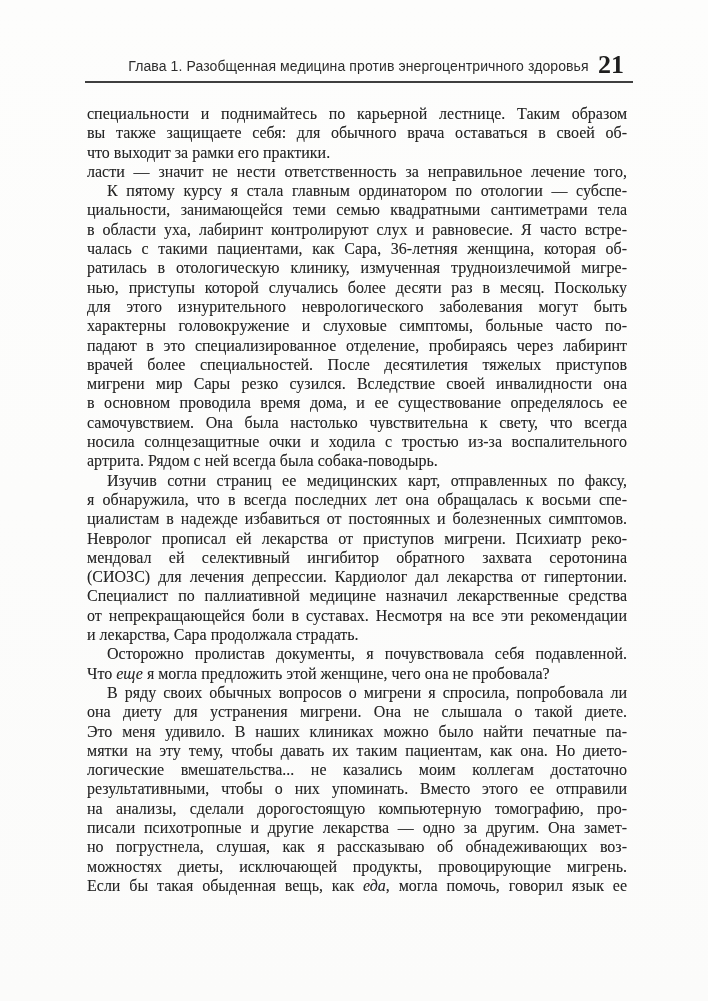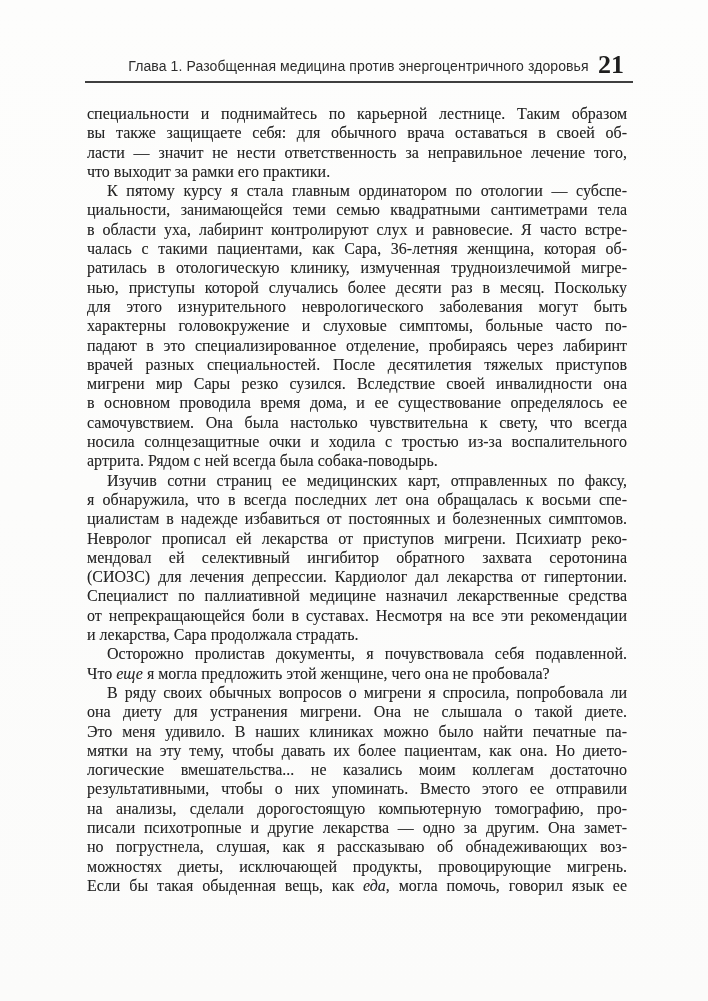--- a/index.html
+++ b/index.html
@@ -77,34 +77,34 @@
 <body>
 
 <div class="page">
   <div class="running-head">Глава 1. Разобщенная медицина против энергоцентричного здоровья</div>
   <div class="page-number">21</div>
   <div class="head-rule"></div>
   <main class="text-block">
       <div class="para">
         <div class="line"><span>специальности и поднимайтесь по карьерной лестнице. Таким образом</span></div>
         <div class="line"><span>вы также защищаете себя: для обычного врача оставаться в своей об-</span></div>
+        <div class="line final"><span>что выходит за рамки его практики.</span></div>
         <div class="line"><span>ласти — значит не нести ответственность за неправильное лечение того,</span></div>
-        <div class="line final"><span>что выходит за рамки его практики.</span></div>
       </div>
       <div class="para">
         <div class="line indent"><span>К пятому курсу я стала главным ординатором по отологии — субспе-</span></div>
         <div class="line"><span>циальности, занимающейся теми семью квадратными сантиметрами тела</span></div>
         <div class="line"><span>в области уха, лабиринт контролируют слух и равновесие. Я часто встре-</span></div>
         <div class="line"><span>чалась с такими пациентами, как Сара, 36-летняя женщина, которая об-</span></div>
         <div class="line"><span>ратилась в отологическую клинику, измученная трудноизлечимой мигре-</span></div>
         <div class="line"><span>нью, приступы которой случались более десяти раз в месяц. Поскольку</span></div>
         <div class="line"><span>для этого изнурительного неврологического заболевания могут быть</span></div>
         <div class="line"><span>характерны головокружение и слуховые симптомы, больные часто по-</span></div>
         <div class="line"><span>падают в это специализированное отделение, пробираясь через лабиринт</span></div>
-        <div class="line"><span>врачей разных специальностей. После десятилетия тяжелых приступов</span></div>
+        <div class="line"><span>врачей более специальностей. После десятилетия тяжелых приступов</span></div>
         <div class="line"><span>мигрени мир Сары резко сузился. Вследствие своей инвалидности она</span></div>
         <div class="line"><span>в основном проводила время дома, и ее существование определялось ее</span></div>
         <div class="line"><span>самочувствием. Она была настолько чувствительна к свету, что всегда</span></div>
         <div class="line"><span>носила солнцезащитные очки и ходила с тростью из-за воспалительного</span></div>
         <div class="line final"><span>артрита. Рядом с ней всегда была собака-поводырь.</span></div>
       </div>
       <div class="para">
         <div class="line indent"><span>Изучив сотни страниц ее медицинских карт, отправленных по факсу,</span></div>
         <div class="line"><span>я обнаружила, что в всегда последних лет она обращалась к восьми спе-</span></div>
         <div class="line"><span>циалистам в надежде избавиться от постоянных и болезненных симптомов.</span></div>
@@ -116,21 +116,21 @@
         <div class="line final"><span>и лекарства, Сара продолжала страдать.</span></div>
       </div>
       <div class="para">
         <div class="line indent"><span>Осторожно пролистав документы, я почувствовала себя подавленной.</span></div>
         <div class="line final"><span>Что </span><i>еще</i><span> я могла предложить этой женщине, чего она не пробовала?</span></div>
       </div>
       <div class="para">
         <div class="line indent"><span>В ряду своих обычных вопросов о мигрени я спросила, попробовала ли</span></div>
         <div class="line"><span>она диету для устранения мигрени. Она не слышала о такой диете.</span></div>
         <div class="line"><span>Это меня удивило. В наших клиниках можно было найти печатные па-</span></div>
-        <div class="line"><span>мятки на эту тему, чтобы давать их более пациентам, как она. Но дието-</span></div>
+        <div class="line"><span>мятки на эту тему, чтобы давать их таким пациентам, как она. Но дието-</span></div>
         <div class="line"><span>логические вмешательства... не казались моим коллегам достаточно</span></div>
         <div class="line"><span>результативными, чтобы о них упоминать. Вместо этого ее отправили</span></div>
         <div class="line"><span>на анализы, сделали дорогостоящую компьютерную томографию, про-</span></div>
         <div class="line"><span>писали психотропные и другие лекарства — одно за другим. Она замет-</span></div>
         <div class="line"><span>но погрустнела, слушая, как я рассказываю об обнадеживающих воз-</span></div>
         <div class="line"><span>можностях диеты, исключающей продукты, провоцирующие мигрень.</span></div>
         <div class="line"><span>Если бы такая обыденная вещь, как </span><i>еда</i><span>, могла помочь, говорил язык ее</span></div>
       </div>
     </main>
 </div>

